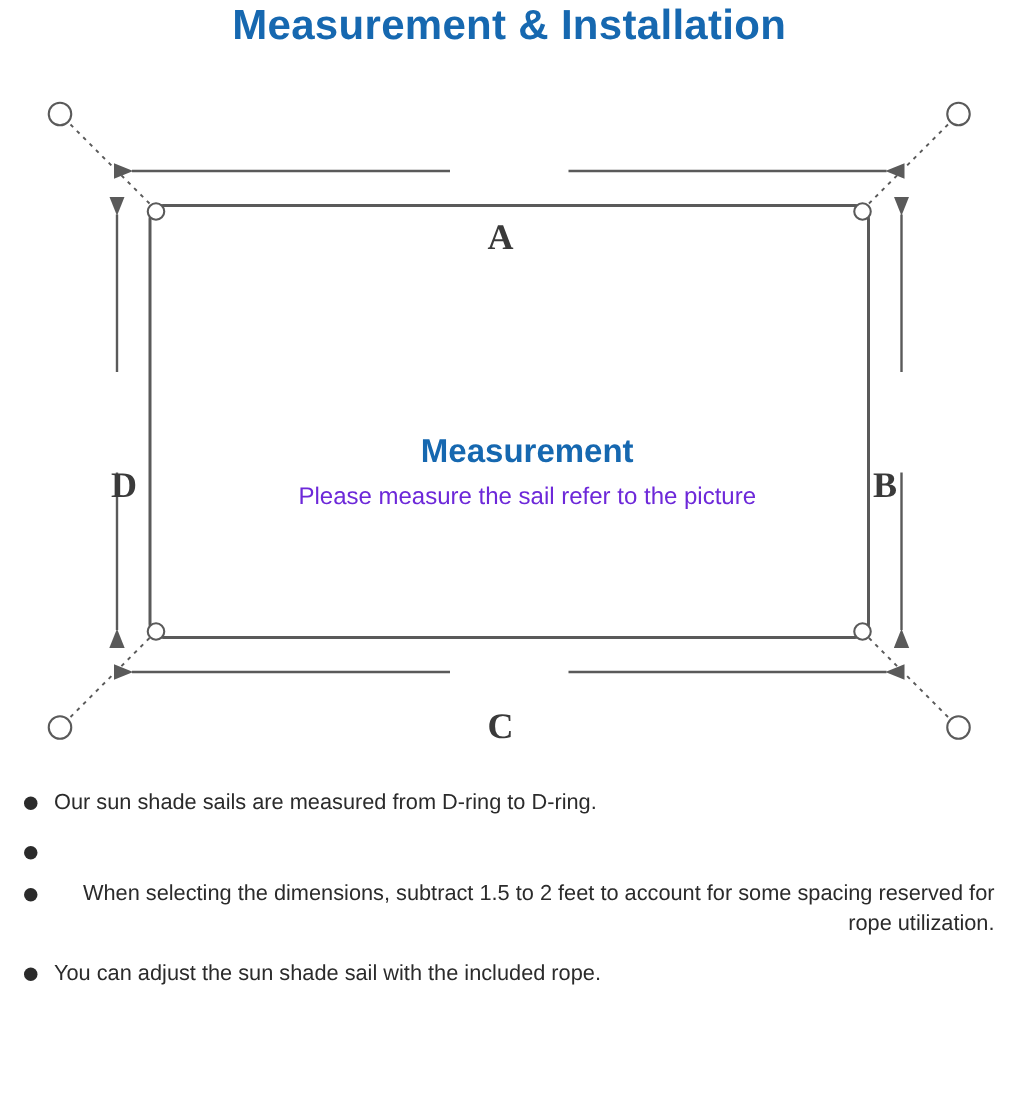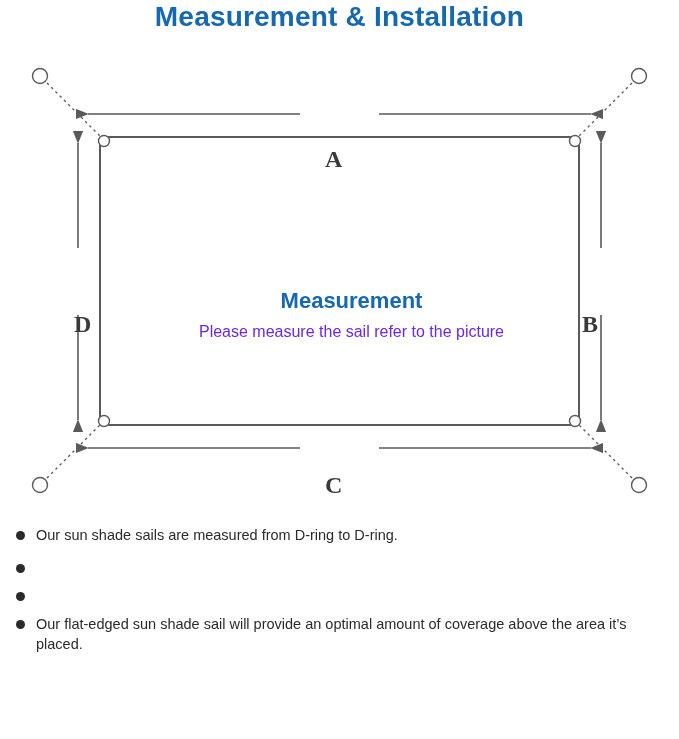--- a/index.html
+++ b/index.html
@@ -90,20 +90,21 @@
     background: #2b2b2b;
     margin-top: 6px;
     margin-right: 11px;
     flex: 0 0 auto;
   }
   .note-text {
     font-size: 14.5px;
     line-height: 20px;
     color: #2b2b2b;
     max-width: 630px;
+    text-align: right;
   }
 </style>
 </head>
 <body>
 
 <div class="page">
 
   <div class="title">Measurement &amp; Installation</div>
 
   <div class="diagram">
@@ -156,20 +157,21 @@
   <div class="notes">
     <div class="note">
       <span class="bullet"></span>
       <span class="note-text">Our sun shade sails are measured from D-ring to D-ring.</span>
     </div>
     <div class="note">
       <span class="bullet"></span>
     </div>
     <div class="note">
       <span class="bullet"></span>
+      <span class="note-text">When selecting the dimensions, subtract 1.5 to 2 feet to account for some spacing reserved for rope utilization.</span>
     </div>
     <div class="note">
       <span class="bullet"></span>
-      <span class="note-text">Our flat-edged sun shade sail will provide an optimal amount of coverage above the area it’s placed.</span>
+      <span class="note-text">You can adjust the sun shade sail with the included rope.</span>
     </div>
   </div>
 
 </div>
 
 </body></html>

